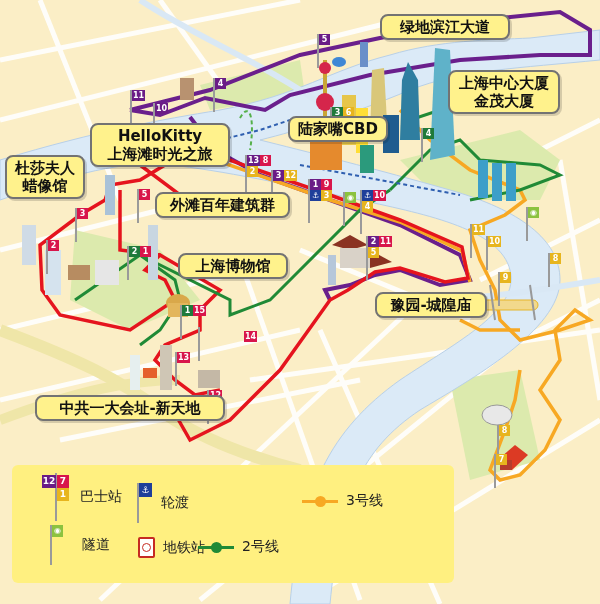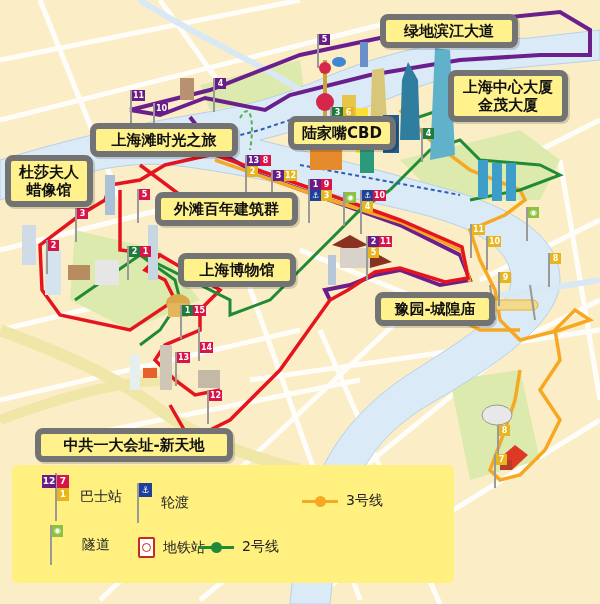--- a/index.html
+++ b/index.html
@@ -1,20 +1,20 @@
 <!DOCTYPE html>
 <html><head>
 <meta charset="utf-8">
 <style>
   html, body { margin:0; padding:0; }
   body { width:600px; height:604px; overflow:hidden; background:#fdf3d2; font-family:"DejaVu Sans", sans-serif; }
   #map { position:relative; width:600px; height:604px; overflow:hidden; background:#fbeec6; }
   #map svg.base { position:absolute; left:0; top:0; }
   .callout {
-    position:absolute; background:#fff28c; border:6px solid #737373; border-radius:8px;
+    position:absolute; background:#fff28c; border:2px solid #737373; border-radius:8px;
     color:#111; font-weight:bold; text-align:center; line-height:1.2; padding:2px 6px;
     box-shadow: 2px 2px 0 rgba(0,0,0,0.15); white-space:nowrap;
   }
   .flag { position:absolute; }
   .flag .pole { position:absolute; left:0; top:0; width:2px; background:#9a9a9a; }
   .flag .cell { height:11px; min-width:11px; padding:0 1px; color:#fff; font-size:8px; font-weight:bold; line-height:11px; text-align:center; box-sizing:border-box; }
   .c-red { background:#d8154b; } .c-pur { background:#6a1c86; } .c-yel { background:#e7b51e; }
   .c-grn { background:#1f7a3b; } .c-blu { background:#1f3f9a; } .c-lg { background:#8cc23f; }
   .legend {
     position:absolute; left:12px; top:465px; width:442px; height:118px;
@@ -301,21 +301,21 @@
       </div>
       <div class="flag" style="left: 180px; top: 305px;">
         <div class="pole" style="height: 34px;"></div>
         <div style="position: absolute; left: 2px; top: 0px; display: flex;">
           <span class="cell c-grn">1</span>
           <span class="cell c-red">15</span>
         </div>
       </div>
       <div class="flag" style="left: 198px; top: 327px;">
         <div class="pole" style="height: 34px;"></div>
-        <div style="position: absolute; left: 2px; top: 15px; display: flex;">
+        <div style="position: absolute; left: 2px; top: 4px; display: flex; padding-left: 44px;">
           <span class="cell c-red">14</span>
         </div>
       </div>
       <div class="flag" style="left: 175px; top: 352px;">
         <div class="pole" style="height: 34px;"></div>
         <div style="position: absolute; left: 2px; top: 0px; display: flex;">
           <span class="cell c-red">13</span>
         </div>
       </div>
       <div class="flag" style="left: 207px; top: 390px;">
@@ -349,36 +349,37 @@
         <div>绿地滨江大道</div>
       </div>
       <div class="callout" style="left: 288px; top: 116px; min-width: 84px; font-size: 15px;">
         <div>陆家嘴CBD</div>
       </div>
       <div class="callout" style="left: 448px; top: 70px; min-width: 96px; font-size: 15px;">
         <div>上海中心大厦</div>
         <div>金茂大厦</div>
       </div>
       <div class="callout" style="left: 90px; top: 123px; min-width: 124px; font-size: 15px;">
+        <div>HelloKitty</div>
         <div>上海滩时光之旅</div>
       </div>
       <div class="callout" style="left: 5px; top: 155px; min-width: 64px; font-size: 15px;">
         <div>杜莎夫人</div>
         <div>蜡像馆</div>
       </div>
       <div class="callout" style="left: 155px; top: 192px; min-width: 119px; font-size: 15px;">
         <div>外滩百年建筑群</div>
       </div>
       <div class="callout" style="left: 178px; top: 253px; min-width: 94px; font-size: 15px;">
         <div>上海博物馆</div>
       </div>
       <div class="callout" style="left: 375px; top: 292px; min-width: 96px; font-size: 15px;">
         <div>豫园-城隍庙</div>
       </div>
-      <div class="callout" style="left: 35px; top: 428px; min-width: 174px; font-size: 15px;">
+      <div class="callout" style="left: 35px; top: 395px; min-width: 174px; font-size: 15px;">
         <div>中共一大会址-新天地</div>
       </div>
     </div>
 
   <div class="legend">
 
     <div class="item" style="left:30px;top:8px;">
       <span style="position:relative;display:inline-block;width:30px;height:48px;margin-right:8px;">
         <span style="position:absolute;left:13px;top:0;width:2px;height:48px;background:#9a9a9a;"></span>
         <span class="c-pur" style="position:absolute;left:0;top:2px;width:14px;height:13px;color:#fff;font-size:9px;font-weight:bold;text-align:center;line-height:13px;">12</span>

